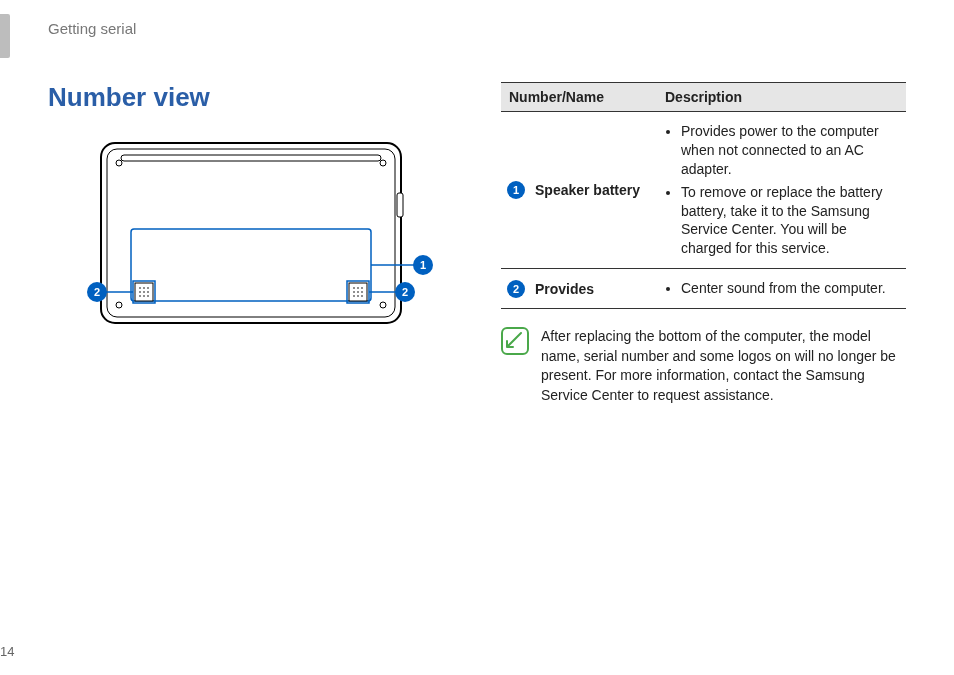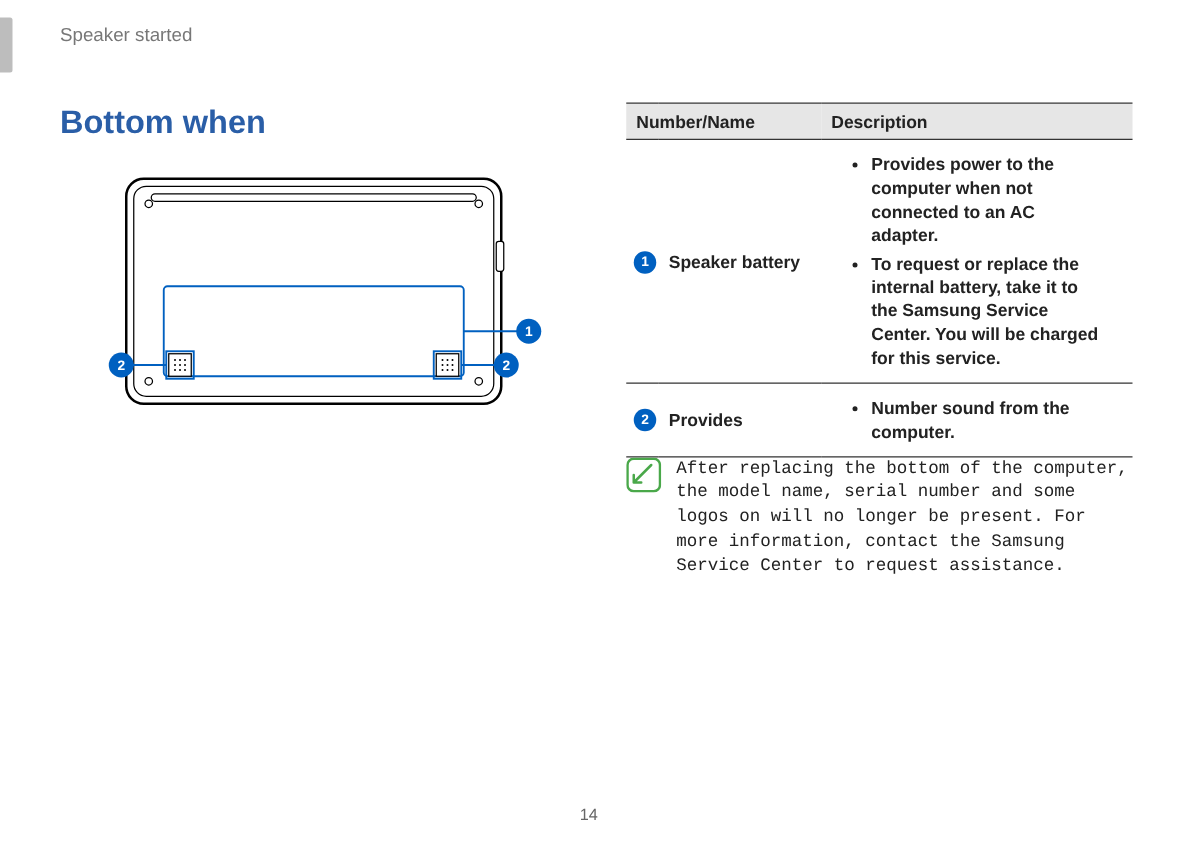--- a/index.html
+++ b/index.html
@@ -71,64 +71,64 @@
     vertical-align: middle;
     text-align:left;
   }
   table.parts thead th {
     background: var(--table-hdr-bg);
     font-weight:700;
   }
   table.parts .num-cell { width:26px; text-align:center; padding-left:4px; padding-right:0; }
   table.parts .name-cell { font-weight:700; width:130px; }
   table.parts ul { margin:0; padding-left:16px; }
-  table.parts ul li { margin:4px 16px; line-height:1.35;font-weight:bold; }
+  table.parts ul li { margin:4px 0; line-height:1.35; }
   .callout {
     display:inline-flex;
     width:18px; height:18px;
     border-radius:50%;
     background: var(--callout-fill);
     color:#fff;
     font-size:11px;
     font-weight:700;
     align-items:center;
     justify-content:center;
   }
   
   .note {
     display:flex;
     gap:12px;
+    margin-top:18px;
     font-size:14px;
     line-height:1.4;
-    font-family:Liberation Mono, monospace;
   }
   .note-icon {
     flex:0 0 28px;
     height:28px;
   }
   .page-num {
     position:absolute;
     bottom:16px;
     left:0; right:12px;
-    text-align:center;
+    text-align:left;
     font-size:13px;
     color:#666;
   }
 </style>
 </head>
 <body>
 
 <div class="tab"></div>
 
-<div class="header">Speaker started</div>
+<div class="header">Getting serial</div>
 
 <div class="columns">
 
   <div class="col-left">
-    <h1 class="section-title">Bottom when</h1>
+    <h1 class="section-title">Number view</h1>
 
     <div class="diagram-wrap">
       <svg width="380" height="220" viewBox="0 0 380 220">
 
         <rect x="40" y="10" width="300" height="180" rx="14" ry="14" fill="#fff" stroke="#000" stroke-width="2"></rect>
         <rect x="46" y="16" width="288" height="168" rx="10" ry="10" fill="none" stroke="#000" stroke-width="1"></rect>
 
         <rect x="60" y="22" width="260" height="6" rx="3" fill="none" stroke="#000" stroke-width="1"></rect>
 
         <circle cx="58" cy="30" r="3" fill="none" stroke="#000"></circle>
@@ -197,32 +197,32 @@
       </thead>
       <tbody>
         <tr>
           <td class="num-cell">
             <span class="callout">1</span>
           </td>
           <td class="name-cell">Speaker battery</td>
           <td>
             <ul>
               <li>Provides power to the computer when not connected to an AC adapter.</li>
-              <li>To request or replace the internal battery, take it to the Samsung Service Center. You will be charged for this service.</li>
+              <li>To remove or replace the battery battery, take it to the Samsung Service Center. You will be charged for this service.</li>
             </ul>
           </td>
         </tr>
         <tr>
           <td class="num-cell">
             <span class="callout">2</span>
           </td>
           <td class="name-cell">Provides</td>
           <td>
             <ul>
-              <li>Number sound from the computer.</li>
+              <li>Center sound from the computer.</li>
             </ul>
           </td>
         </tr>
       </tbody>
     </table>
 
     <div class="note">
       <svg class="note-icon" viewBox="0 0 28 28">
         <rect x="1" y="1" width="26" height="26" rx="5" fill="#fff" stroke="var(--note-green)" stroke-width="2"></rect>
         <path d="M6 20 L20 6 M6 20 L6 14 M6 20 L12 20" fill="none" stroke="var(--note-green)" stroke-width="2" stroke-linecap="round" stroke-linejoin="round"></path>

